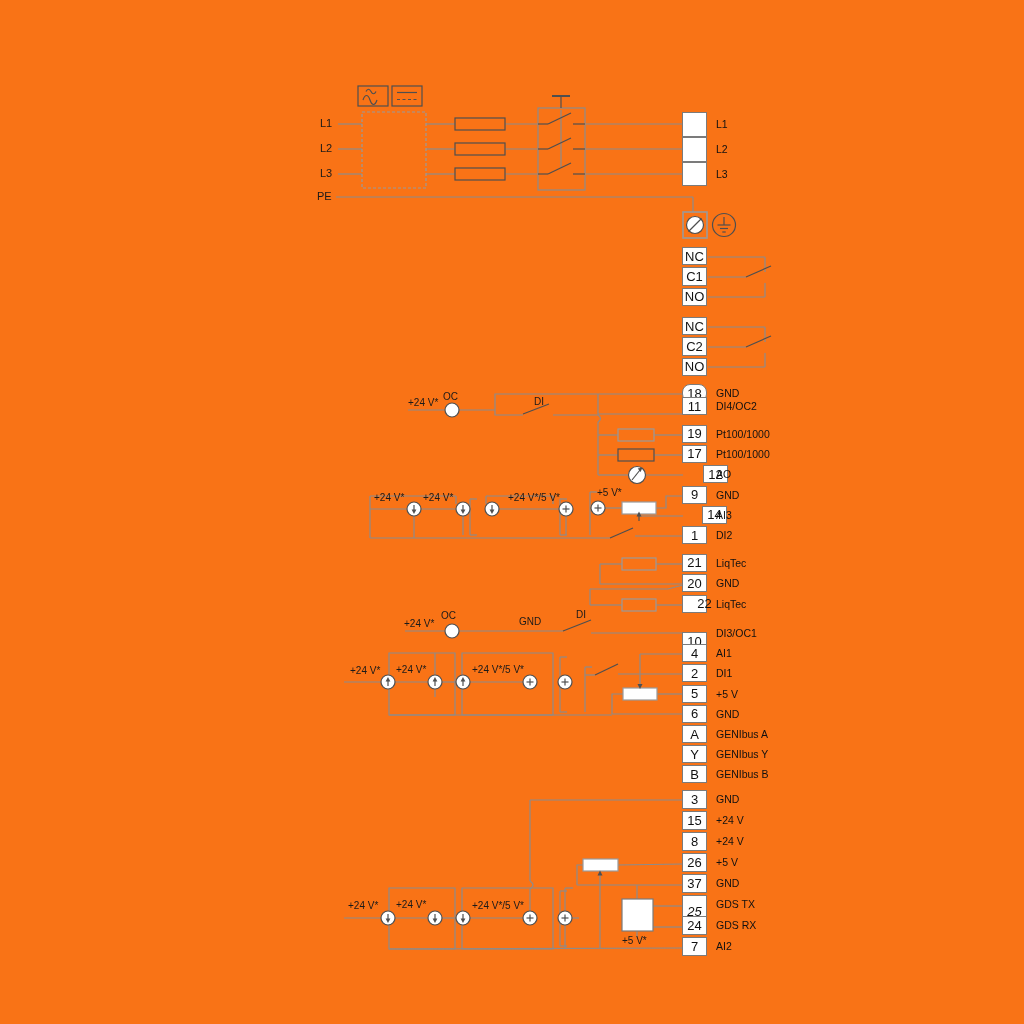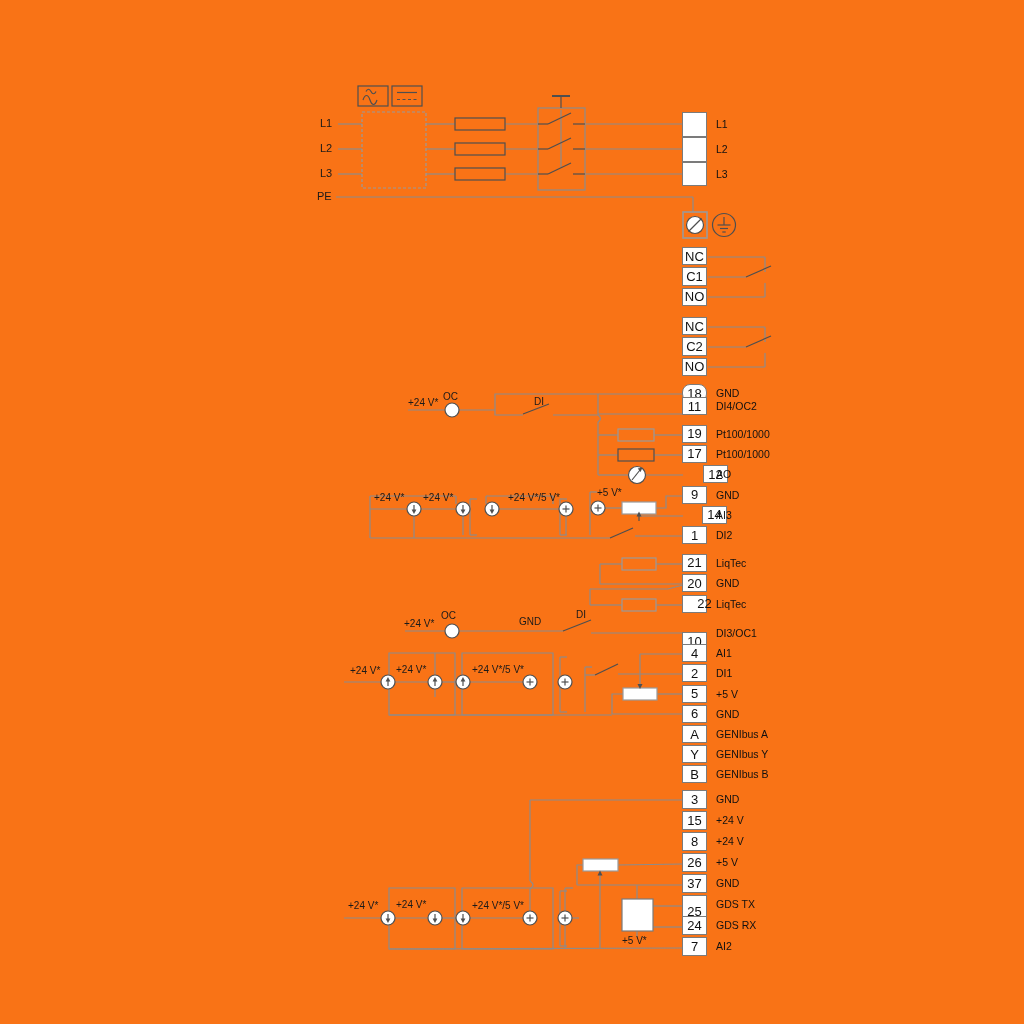--- a/index.html
+++ b/index.html
@@ -461,21 +461,21 @@
       </div>
       <div class="trow" style="top: 63px; height: 18.5px;">
         <div class="tbox" style="height: 18.5px;">26</div>
         <div class="tname">+5 V</div>
       </div>
       <div class="trow" style="top: 84px; height: 18.5px;">
         <div class="tbox" style="height: 18.5px;">37</div>
         <div class="tname">GND</div>
       </div>
       <div class="trow" style="top: 105px; height: 18.5px;">
-        <div class="tbox" style="height: 33px;">25</div>
+        <div class="tbox" style="height: 33px; font-style: italic;">25</div>
         <div class="tname">GDS TX</div>
       </div>
       <div class="trow" style="top: 126px; height: 18.5px;">
         <div class="tbox" style="height: 18.5px;">24</div>
         <div class="tname">GDS RX</div>
       </div>
       <div class="trow" style="top: 147px; height: 18.5px;">
         <div class="tbox" style="height: 18.5px;">7</div>
         <div class="tname">AI2</div>
       </div>

